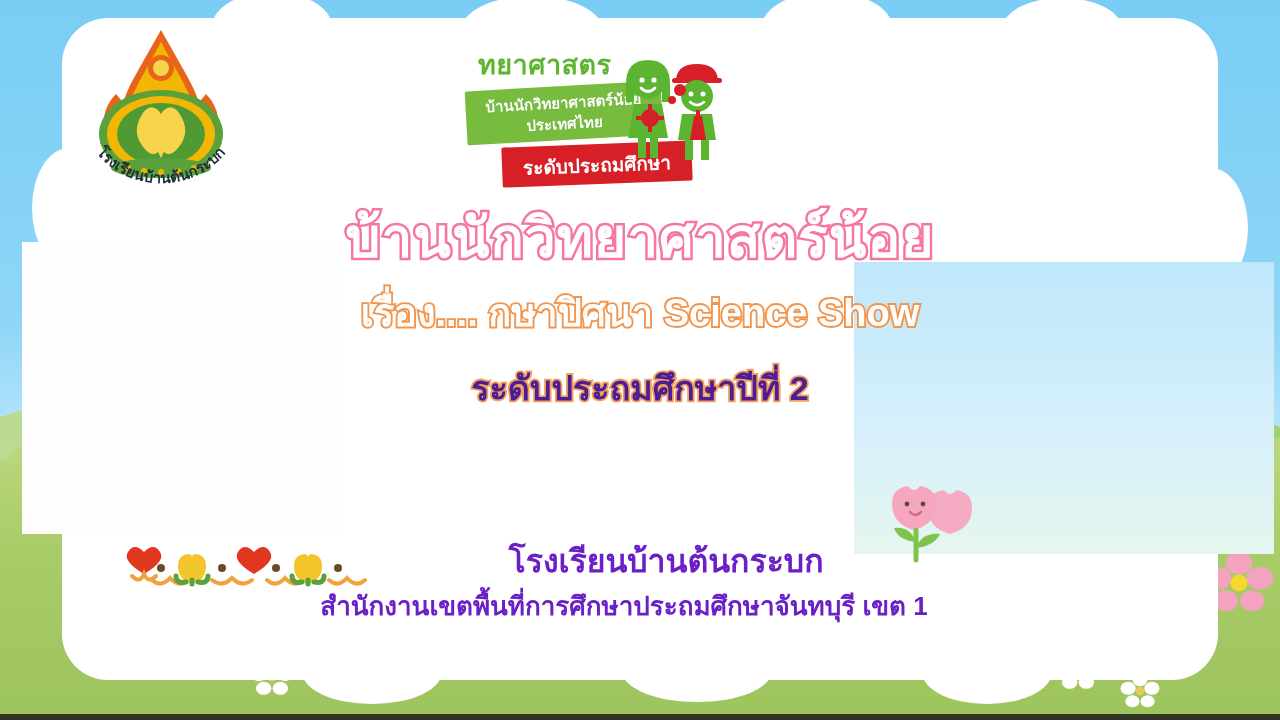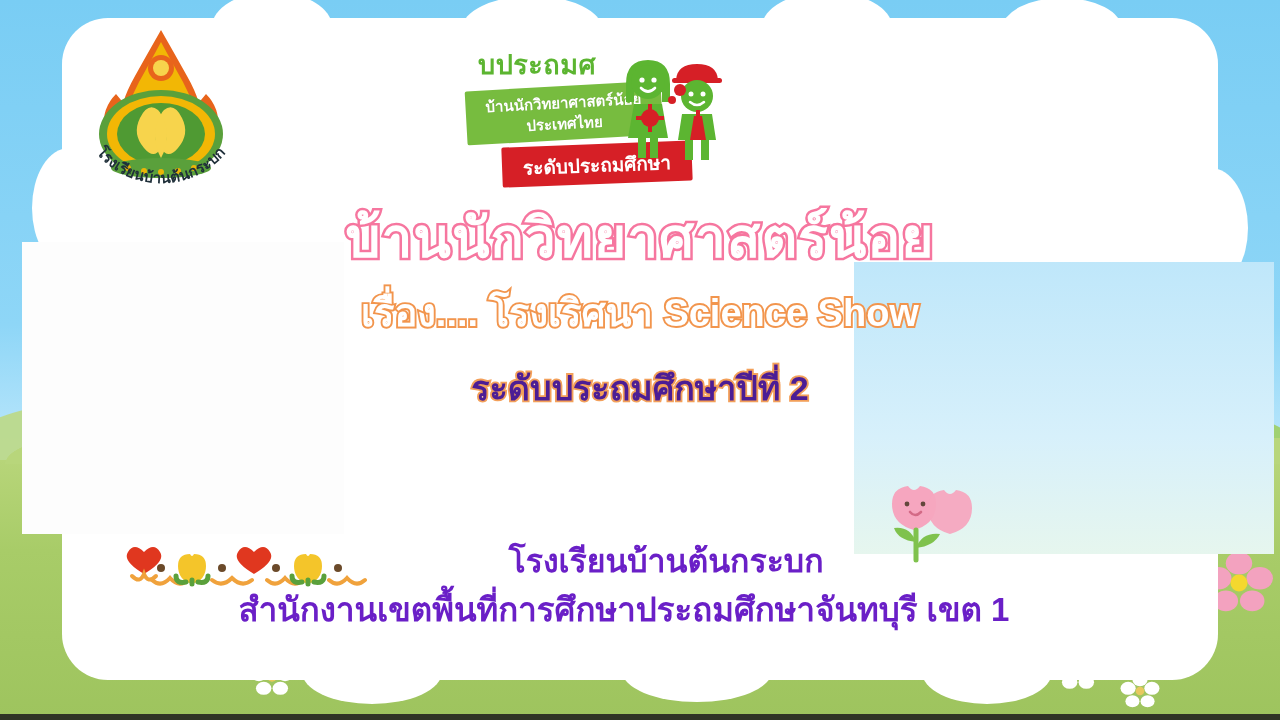--- a/index.html
+++ b/index.html
@@ -138,21 +138,21 @@
     -webkit-text-stroke:3.6px #f3a05a;paint-order:stroke fill;
     margin:18px 0 0 0;
   }
   .t-school{
     position:absolute;left:0;top:544px;width:1280px;text-align:center;
     font-size:32px;font-weight:bold;color:#6a1fc7;line-height:1.12;
     padding-left:52px;box-sizing:border-box;
   }
   .t-area{
     position:absolute;left:0;top:592px;width:1248px;text-align:center;
-    font-size:33px;font-weight:bold;color:#6a1fc7;line-height:1.1;
+    font-size:26px;font-weight:bold;color:#6a1fc7;line-height:1.1;
   }
 
   
   .decostrip{position:absolute;left:124px;top:546px;width:248px;height:42px;}
 
   
   .tulipface{position:absolute;left:884px;top:468px;width:110px;height:96px;}
   
   .gflower{position:absolute;}
 </style>
@@ -358,21 +358,21 @@
           <circle cx="112" cy="149" r="3"></circle>
         <circle cx="128" cy="146" r="3"></circle>
       </g>
       <text font-family="'Liberation Sans',sans-serif" font-size="15" font-weight="bold" fill="#20303a">
         <textPath href="#arcpath" startOffset="50%" text-anchor="middle">โรงเรียนบ้านต้นกระบก</textPath>
       </text>
     </svg>
   </div>
 
   <div class="proglogo">
-    <div class="prog-krong">บประถมศ</div>
+    <div class="prog-krong">ทยาศาสตร</div>
     <div class="prog-greenbox">
       <span class="l1">บ้านนักวิทยาศาสตร์น้อย</span>
       <span class="l2">ประเทศไทย</span>
     </div>
     <div class="prog-redbox">
       <span>ระดับประถมศึกษา</span>
     </div>
     <svg class="kidG" width="64" height="104" viewBox="0 0 64 104">
       <path d="M32 4 q22 0 22 24 l0 18 l-8 0 l0 -10 l-28 0 l0 10 l-8 0 l0-18 q0-24 22-24z" fill="#5cb531"></path>
       <circle cx="32" cy="26" r="17" fill="#5cb531"></circle>
@@ -439,21 +439,21 @@
         <circle cx="39" cy="36" r="2.4" fill="#63473c"></circle>
       <path d="M26 44 q5 6 11 0" stroke="#d36a86" stroke-width="2.6" fill="none" stroke-linecap="round"></path>
       <path d="M32 62 l0 30" stroke="#7fc24d" stroke-width="5" fill="none" stroke-linecap="round"></path>
       <path d="M32 74 q-18 -2 -22 -14 q16 -2 22 14z" fill="#7fc24d"></path>
       <path d="M32 80 q18 -2 24 -14 q-18 -2 -24 14z" fill="#7fc24d"></path>
     </svg>
   </div>
 
   <div class="titles">
     <div class="t-main">บ้านนักวิทยาศาสตร์น้อย</div>
-    <div class="t-topic">เรื่อง.... โรงเริศนา Science Show</div>
+    <div class="t-topic">เรื่อง.... กษาปิศนา Science Show</div>
     <div class="t-level">ระดับประถมศึกษาปีที่ 2</div>
   </div>
 
   <div class="t-school">โรงเรียนบ้านต้นกระบก</div>
   <div class="t-area">สำนักงานเขตพื้นที่การศึกษาประถมศึกษาจันทบุรี เขต 1</div>
 
   <div class="bottombar"></div>
 </div>
 
 </body></html>

